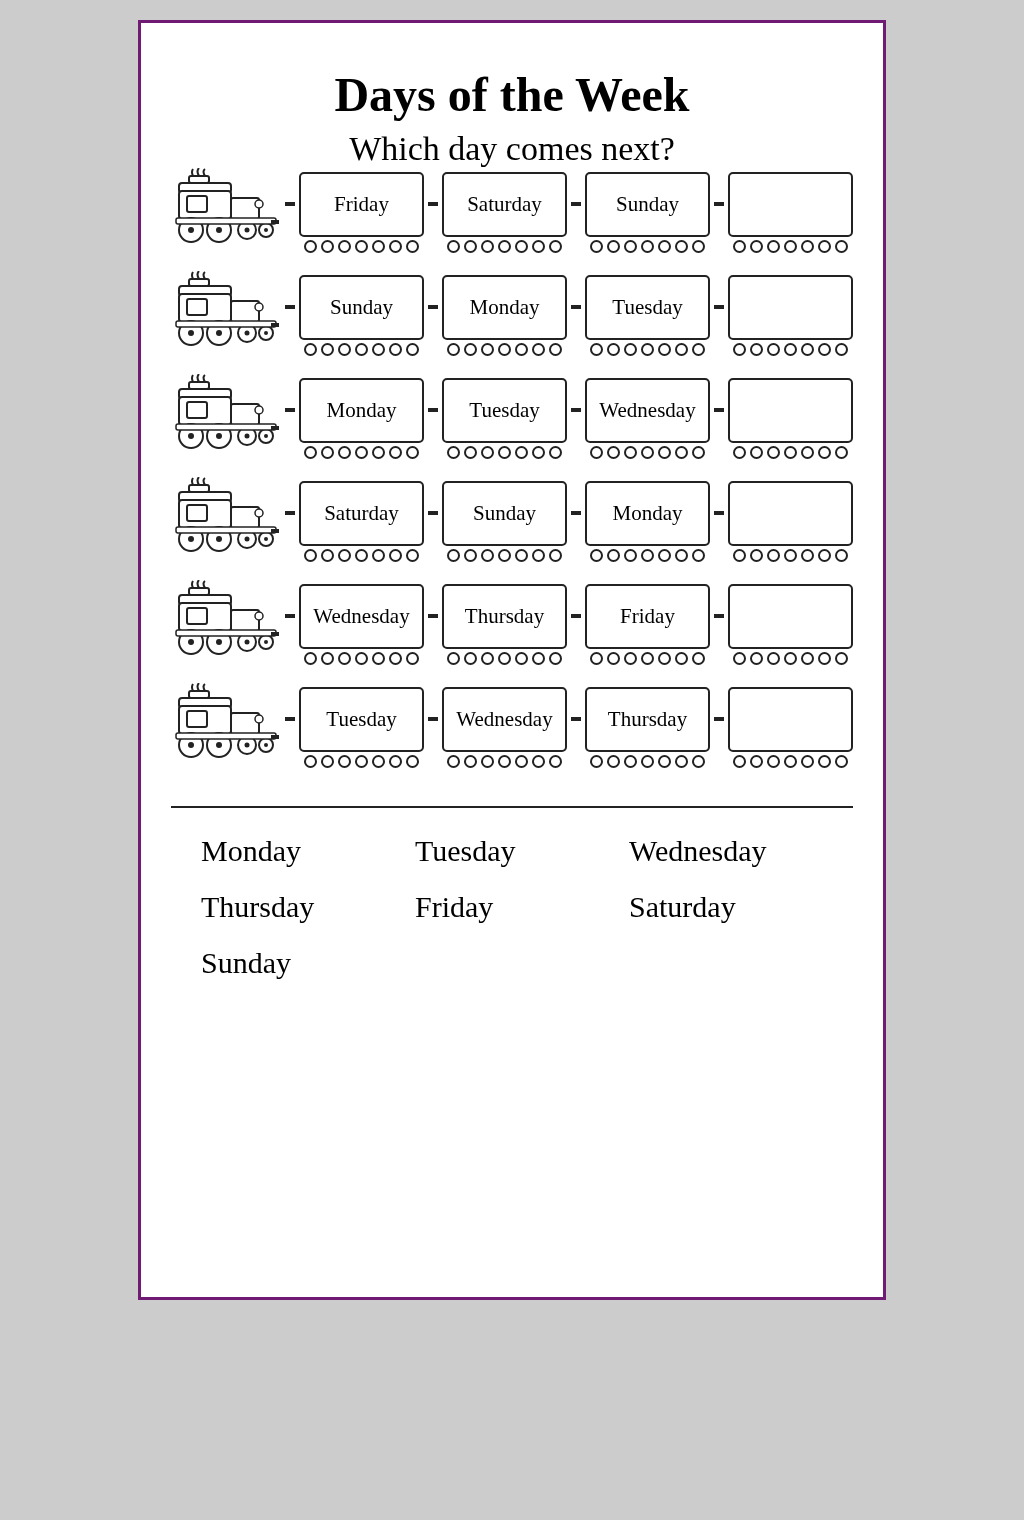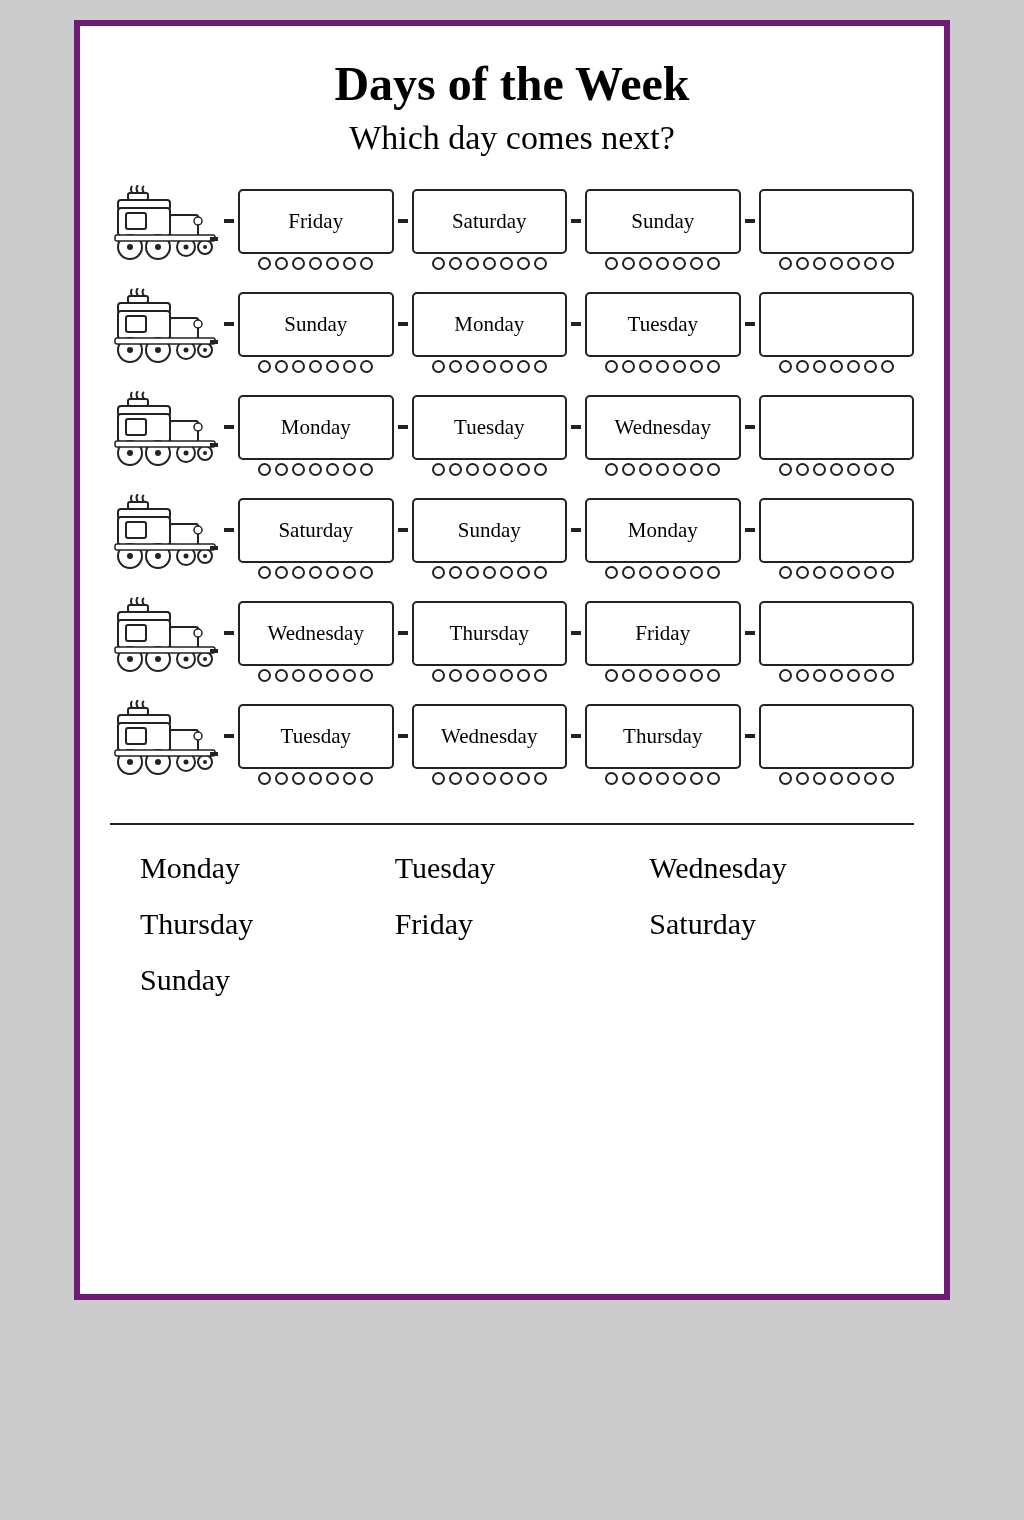--- a/index.html
+++ b/index.html
@@ -9,41 +9,40 @@
       display: flex;
       justify-content: center;
       align-items: flex-start;
       min-height: 100vh;
       padding: 20px;
       font-family: 'Comic Sans MS', 'Chalkboard SE', cursive;
     }
 
     .page {
       background: white;
-      width: 876px;
+      width: 748px;
       min-height: 1280px;
-      border: 6px solid #701a75;
-      padding: 30px 30px 30px 30px;
+      border: 3px solid #701a75;
+      padding: 44px 30px 30px 30px;
       display: flex;
       flex-direction: column;
       align-items: center;
     }
 
     .title {
       font-size: 48px;
       font-weight: bold;
       text-align: center;
       margin-bottom: 8px;
       font-family: 'Arial Black', 'Comic Sans MS', cursive;
     }
 
     .subtitle {
       font-size: 34px;
       text-align: left;
-      margin-bottom: 28px;
       font-family: 'Comic Sans MS', cursive;
     }
 
     .trains-section {
       width: 100%;
       display: flex;
       flex-direction: column;
       gap: 14px;
       margin-bottom: 24px;
     }

